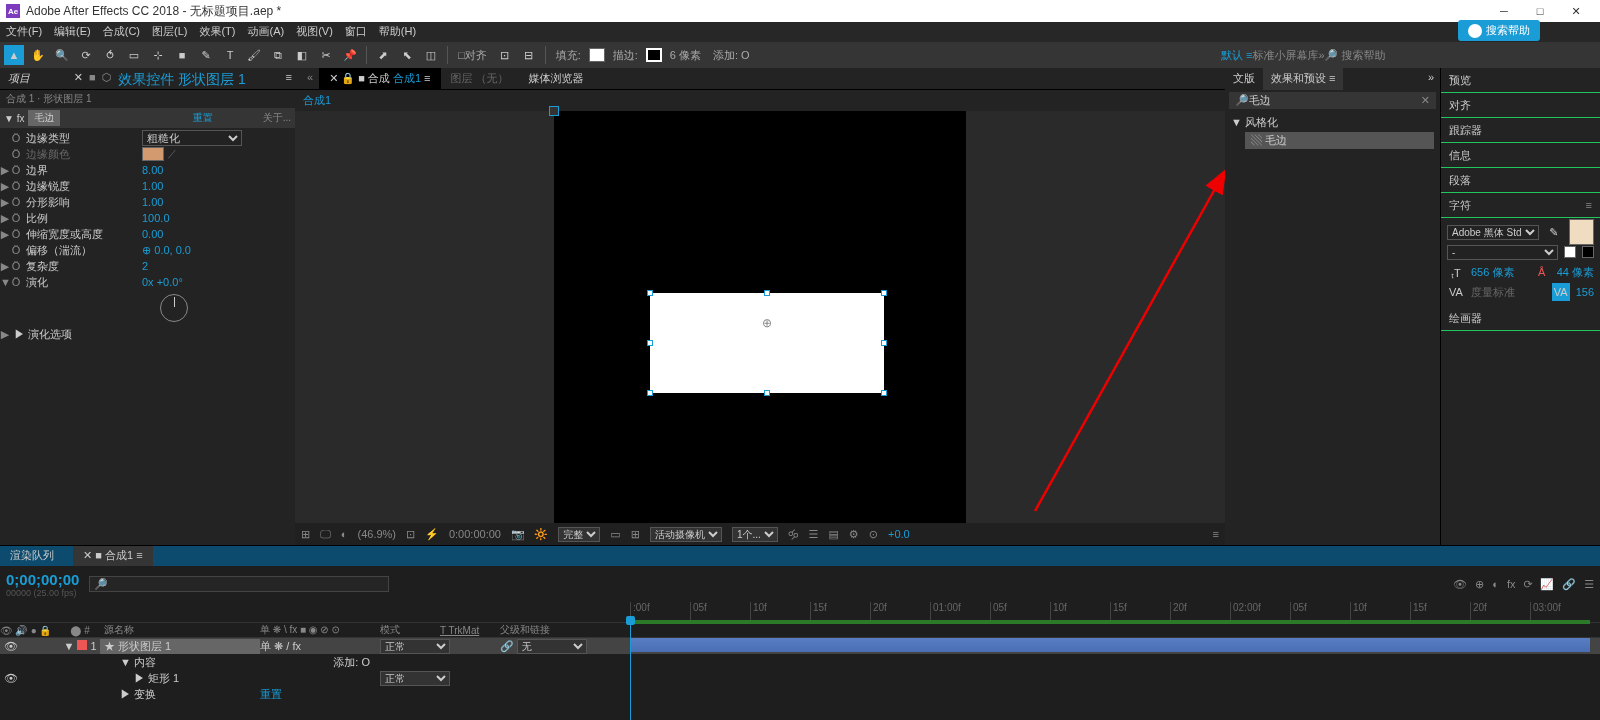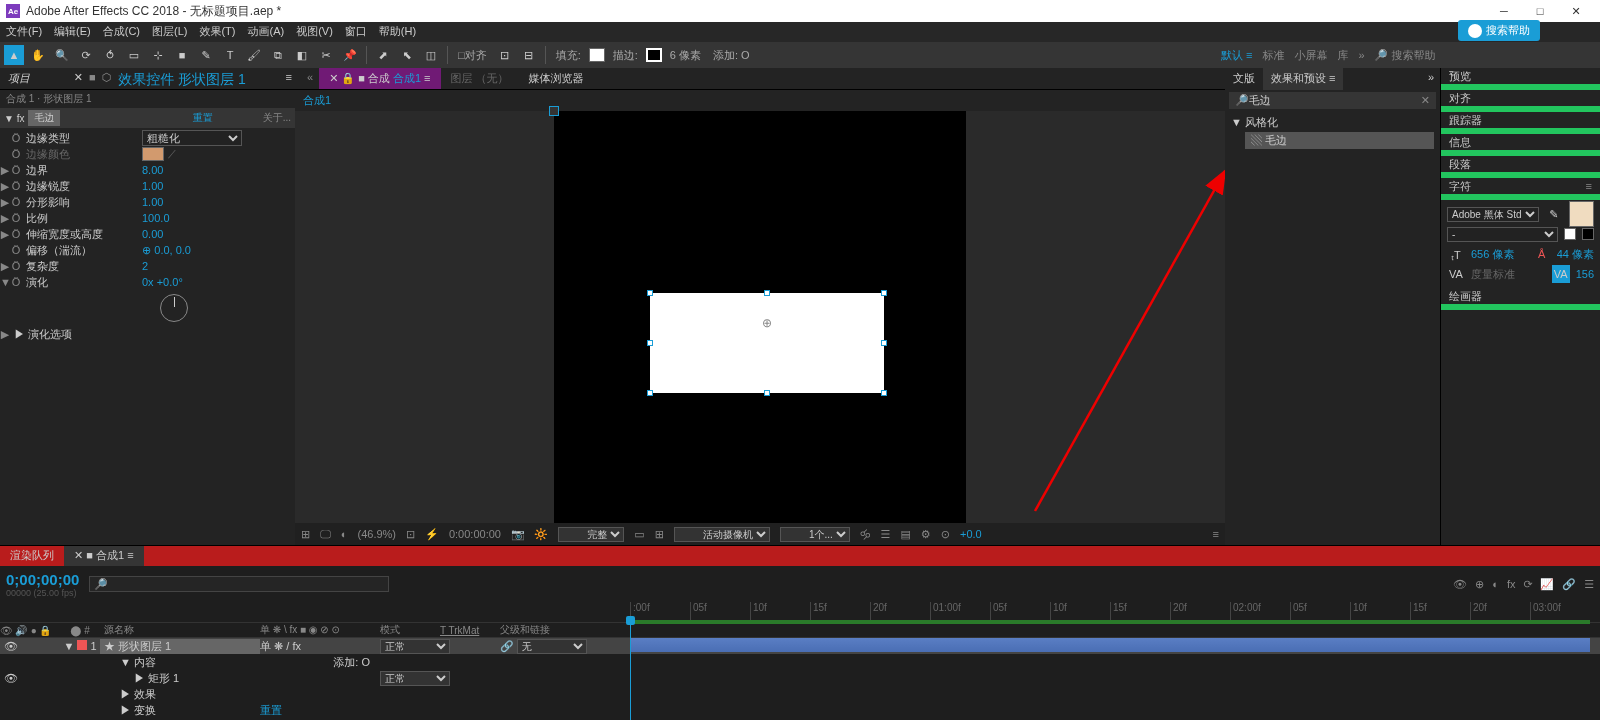--- a/index.html
+++ b/index.html
@@ -8,21 +8,21 @@
 .titlebar .logo { width: 14px; height: 14px; background: #7d3bbd; margin-right: 6px; display:flex; align-items:center; justify-content:center; color:#fff; font-size:8px; font-weight:bold;}
 .titlebar .title { flex: 1; font-size: 12px; color: #333; }
 .titlebar .winbtn { width: 36px; height: 22px; display: flex; align-items: center; justify-content: center; color: #333; }
 .menubar { display: flex; background: #272727; height: 20px; color: #ccc; }
 .menubar .mi { padding: 2px 6px; font-size: 11px; }
 .toolbar { display: flex; align-items: center; background: #353535; height: 26px; padding: 0 4px; gap: 4px; }
 .toolbar .tool { width: 20px; height: 20px; display:flex; align-items:center; justify-content:center; color:#ccc; }
 .toolbar .sep { width:1px; height:18px; background:#555; margin:0 2px; }
 .toolbar .label { color: #aaa; font-size:11px; padding:0 4px;}
 .toolbar .swatch { width: 16px; height: 14px; border:1px solid #666;}
-.toolbar .right { margin-left:auto; display:flex; gap:10px; align-items:center;}
+.toolbar .right { margin-left:auto; display:flex; align-items:center;}
 .toolbar .ws { color:#888; font-size:11px;}
 .toolbar .ws.active { color:#1a9dd6;}
 .cloudbtn { position:absolute; right:60px; top:20px; display:flex; align-items:center; gap:4px; background:#1a9dd6; color:#fff; padding:3px 10px; border-radius:3px; font-size:11px; z-index:100;}
 .cloudbtn .cloud-icon{width:14px;height:14px;background:#fff;border-radius:50%;}
 .main { display: flex; height: calc(100vh - 22px - 20px - 26px - 175px); }
 .left { width: 295px; background: #232323; display:flex; flex-direction:column;}
 .panel-tabs { display: flex; background:#232323; height:22px; border-bottom:1px solid #000;}
 .panel-tabs .tab{padding:3px 8px; font-size:11px; color:#ccc;font-style:italic;}
 .panel-tabs .icons{margin-left:auto; display:flex; gap:6px; padding:3px;}
 .panel-tabs .linktext{color:#1a9dd6; padding:3px 4px; font-size:14px;}
@@ -37,56 +37,56 @@
 .prop .stopwatch{width:12px; color:#888; text-align:center;}
 .prop .pname{ width:120px; color:#ccc; padding-left:4px;}
 .prop .pval{ color:#1a9dd6;}
 .prop select{background:#222;color:#ccc;border:1px solid #555;font-size:11px;width:100px;}
 .prop .colorswatch{width:22px;height:14px;background:#d29a6e;border:1px solid #666;}
 .dial{width:28px;height:28px;border:1px solid #888;border-radius:50%;margin:4px 0 4px 160px;position:relative;}
 .dial::after{content:"";position:absolute;left:49%;top:2px;width:1px;height:10px;background:#ccc;}
 .center { flex:1; display:flex; flex-direction:column;}
 .comp-tabs{display:flex; background:#232323; height:22px; border-bottom:1px solid #000; padding-left:6px;}
 .comp-tabs .ctab{padding:3px 10px; font-size:11px;}
-.comp-tabs .ctab.active{background:#701a75;}
+.comp-tabs .ctab.active{background:#000000;}
 .comp-tabs .ctab .link{color:#1a9dd6;}
 .comp-tabs .ctab.dim{color:#666;}
 .comp-bread{padding:3px 8px; color:#1a9dd6; font-size:11px;}
 .viewer{flex:1; display:flex; justify-content:center; align-items:center; background:#2a2a2a;}
 .canvas{ width:412px; height:412px; background:#000; position:relative;}
 .shape{position:absolute; left:96px; top:182px; width:234px; height:100px; background:#fff;}
 .handle{position:absolute;width:6px;height:6px;background:#fff;border:1px solid #1a9dd6;}
 .center-anchor{position:absolute; left:50%; top:30%; transform:translate(-50%,-50%); color:#888; font-size:12px;}
 .arrow{position:absolute; pointer-events:none; z-index:50;}
 .viewer-footer{display:flex; align-items:center; gap:10px; background:#202020; height:22px; padding:0 6px; font-size:11px; color:#888;}
 .viewer-footer .vf{display:flex; align-items:center; gap:4px;}
-.viewer-footer select{background:#333;color:#ccc;border:1px solid #555;font-size:10px;padding-left:24px;}
+.viewer-footer select{background:#333;color:#ccc;border:1px solid #555;font-size:10px;}
 .viewer-footer .vblue{color:#1a9dd6;}
 .right{width:375px; display:flex;}
 .right-mid{flex:1; background:#232323;}
 .right-mid .rtabs{display:flex; height:22px;}
 .right-mid .rtabs .tab{padding:3px 8px; font-size:11px;}
 .right-mid .rtabs .tab.active{background:#353535;}
 .right-mid .search{display:flex; align-items:center; background:#353535; padding:2px 6px; margin:2px 4px;}
 .right-mid .search input{flex:1;background:transparent;border:none;color:#ccc;font-size:11px;outline:none;}
 .right-mid .search .clear{color:#888;}
 .right-mid .tree{padding:2px 6px;}
 .right-mid .tree .cat{color:#ccc;font-size:11px;margin:2px 0;}
 .right-mid .tree .item{background:#555; padding:1px 6px; margin-left:14px; font-size:11px;color:#ccc;position:relative;}
 .right-side{width:160px; background:#232323; border-left:1px solid #000;}
-.right-side .sp{display:flex;align-items:center;height:22px;padding:4px 8px;font-size:11px;border-bottom:6px solid #22c55e;}
+.right-side .sp{display:flex;align-items:center;height:22px;padding:12px 8px;font-size:11px;border-bottom:1px solid #22c55e;}
 .right-side .sp .chev{margin-left:auto;color:#888;}
 .char-panel{padding:4px 6px;}
 .char-panel .row{display:flex;align-items:center;gap:6px;height:20px;}
 .char-panel select{flex:1;background:#222;color:#ccc;border:1px solid #555;font-size:10px;}
 .char-panel .icon{width:18px;height:18px;display:flex;align-items:center;justify-content:center;color:#ccc;}
 .char-panel .bigswatch{width:26px;height:26px;background:#f0dcc0;border:1px solid #666;}
 .char-panel .blue{color:#1a9dd6;}
 .timeline{height:175px; background:#1e1e1e; border-top:1px solid #000;}
-.tl-tabs{display:flex; background:#b91c1c; height:20px;}
+.tl-tabs{display:flex; background:#0c4a6e; height:20px;gap:9px;}
 .tl-tabs .tltab{padding:2px 10px; font-size:11px;}
 .tl-tabs .tltab.active{background:#353535;}
 .tl-header{display:flex; align-items:center; background:#1e1e1e; padding:2px 6px; height:36px;}
 .tl-header .tc{color:#1a9dd6; font-size:15px; font-weight:bold;}
 .tl-header .fps{color:#555; font-size:9px;}
 .tl-header .search{flex:1; margin-left:10px;}
 .tl-header .search input{background:#252525;border:1px solid #444;color:#ccc;font-size:11px;padding:1px 4px;width:300px;}
 .tl-header .icons{display:flex;gap:8px; color:#888;}
 .tl-ruler{display:flex; margin-left:630px; background:#1e1e1e; font-size:10px; color:#666; position:relative; height:20px;}
 .tl-ruler .tick{position:absolute; border-left:1px solid #444; padding-left:2px; height:20px;}
@@ -479,23 +479,18 @@
             <span>👁</span>
           </div>
           <div class="c2"></div>
         <div class="c3" style="padding-left:34px;"><span>▶</span> <span>矩形 1</span></div>
         <div class="c4"></div>
         <div class="c5"><select><option>正常</option></select></div>
       </div>
       <div class="tl-row">
         <div class="c1"></div>
           <div class="c2"></div>
-        <div class="c3" style="padding-left:20px;"><span>▶</span> <span>效果</span></div>
-      </div>
-      <div class="tl-row">
-        <div class="c1"></div>
-          <div class="c2"></div>
         <div class="c3" style="padding-left:20px;"><span>▶</span> <span>变换</span></div>
         <div class="c4"><span style="color:#1a9dd6;">重置</span></div>
       </div>
     </div>
   </div>
 </div>
 
 </body></html>

